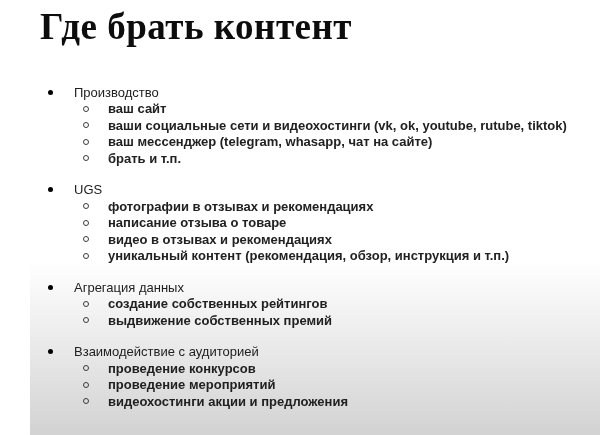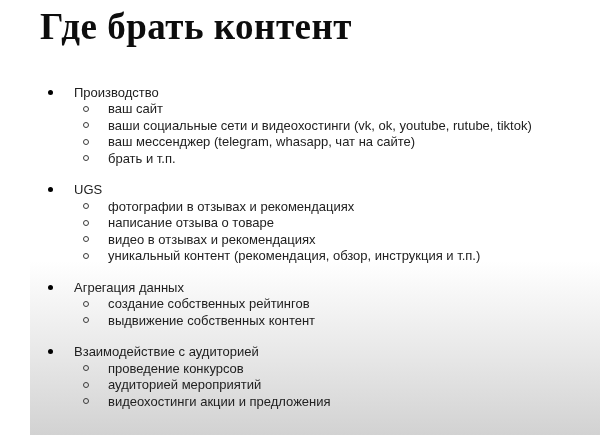--- a/index.html
+++ b/index.html
@@ -30,21 +30,21 @@
   .row .txt { display: inline-block; }
   .l1 .bullet {
     flex: 0 0 auto; width: 5px; height: 5px; border-radius: 50%;
     background: #000; margin-left: 18px;
   }
   .l1 .txt { margin-left: 21px; }
   .l2 .bullet {
     flex: 0 0 auto; width: 4px; height: 4px; border-radius: 50%;
     background: transparent; border: 1.2px solid #3c3c3c; margin-left: 53px;
   }
-  .l2 .txt { margin-left: 19px; }
+  .l2 .txt { margin-left: 19px; font-weight: bold; }
 </style>
 </head>
 <body>
 
 <div class="slide">
 
   <div class="slide-title">Где брать контент</div>
 
   <div class="bullet-list">
 
@@ -98,36 +98,36 @@
       <div class="row l1">
         <span class="bullet"></span>
         <span class="txt">Агрегация данных</span>
       </div>
       <div class="row l2">
         <span class="bullet"></span>
         <span class="txt">создание собственных рейтингов</span>
       </div>
       <div class="row l2">
         <span class="bullet"></span>
-        <span class="txt">выдвижение собственных контент</span>
+        <span class="txt">выдвижение собственных премий</span>
       </div>
     </div>
 
     <div class="section">
       <div class="row l1">
         <span class="bullet"></span>
         <span class="txt">Взаимодействие с аудиторией</span>
       </div>
       <div class="row l2">
         <span class="bullet"></span>
         <span class="txt">проведение конкурсов</span>
       </div>
       <div class="row l2">
         <span class="bullet"></span>
-        <span class="txt">аудиторией мероприятий</span>
+        <span class="txt">проведение мероприятий</span>
       </div>
       <div class="row l2">
         <span class="bullet"></span>
         <span class="txt">видеохостинги акции и предложения</span>
       </div>
     </div>
 
   </div>
 </div>
 

